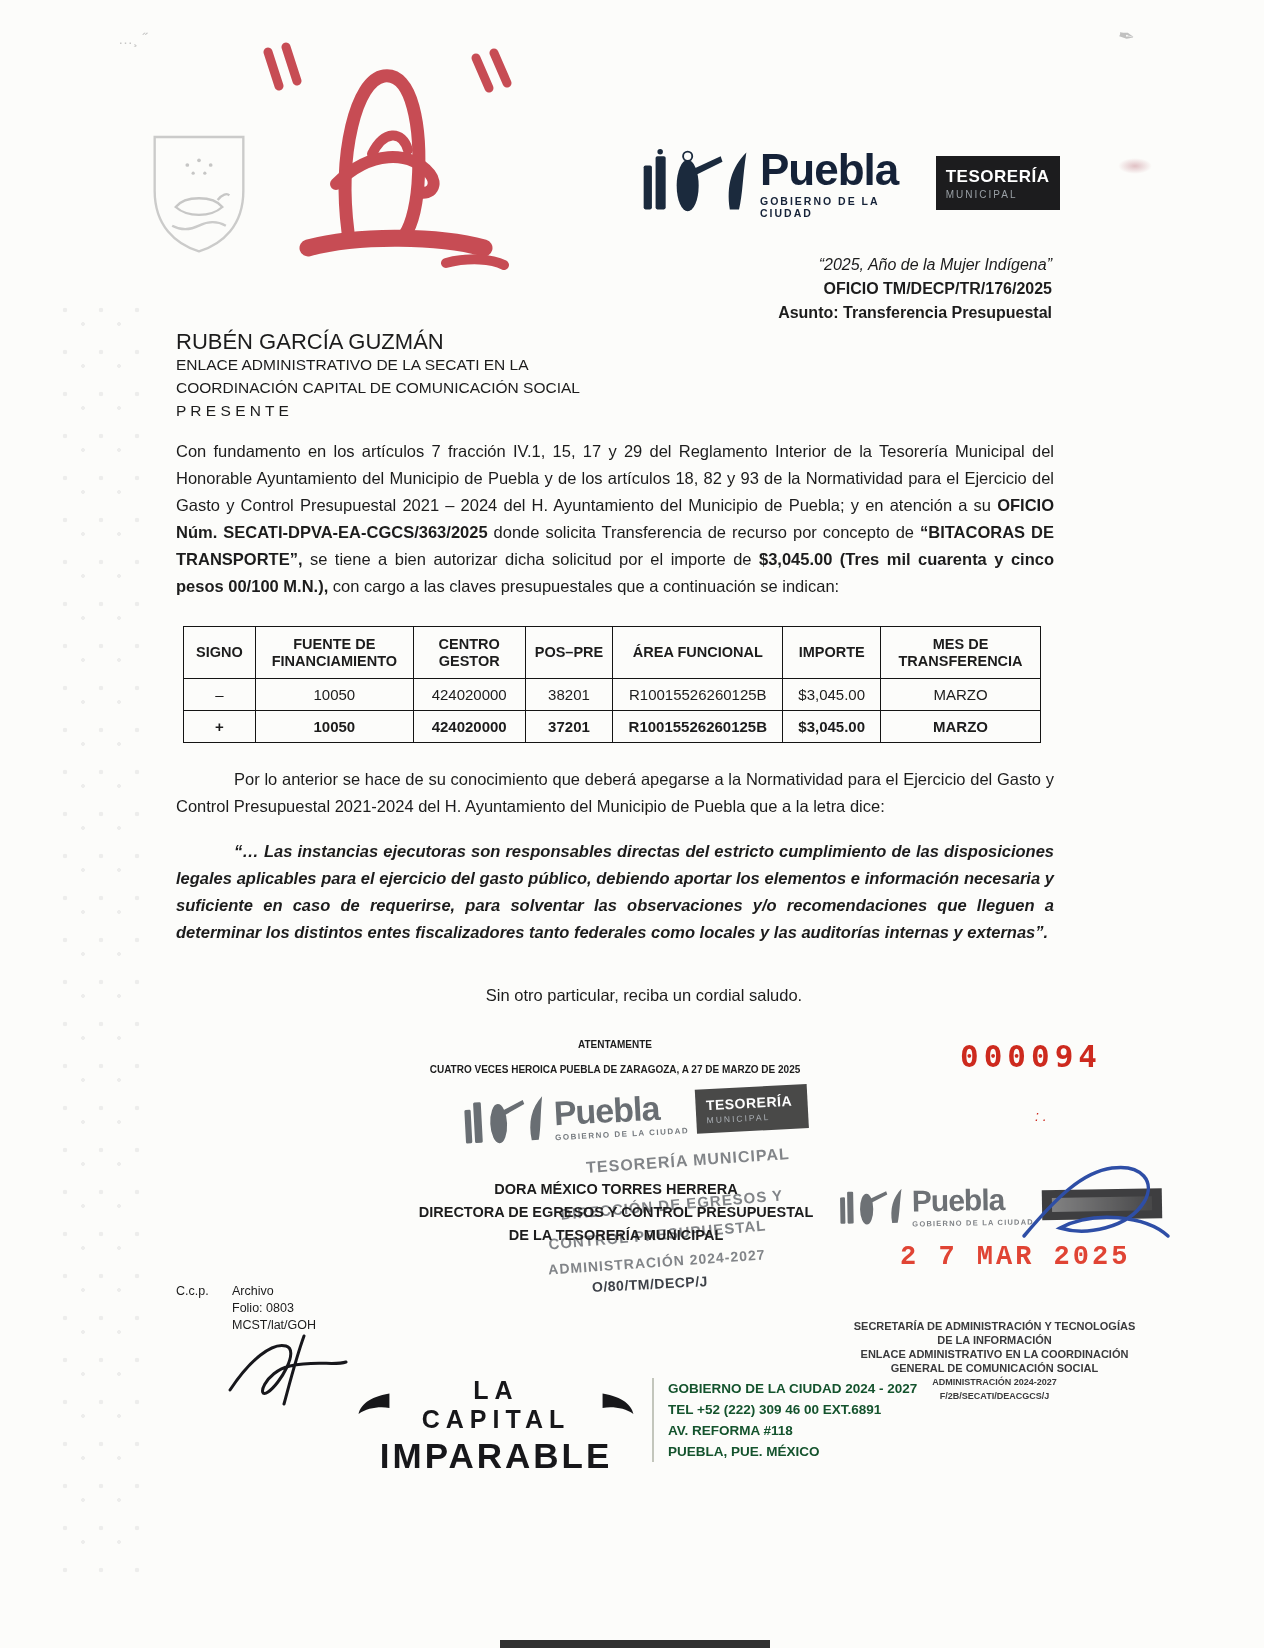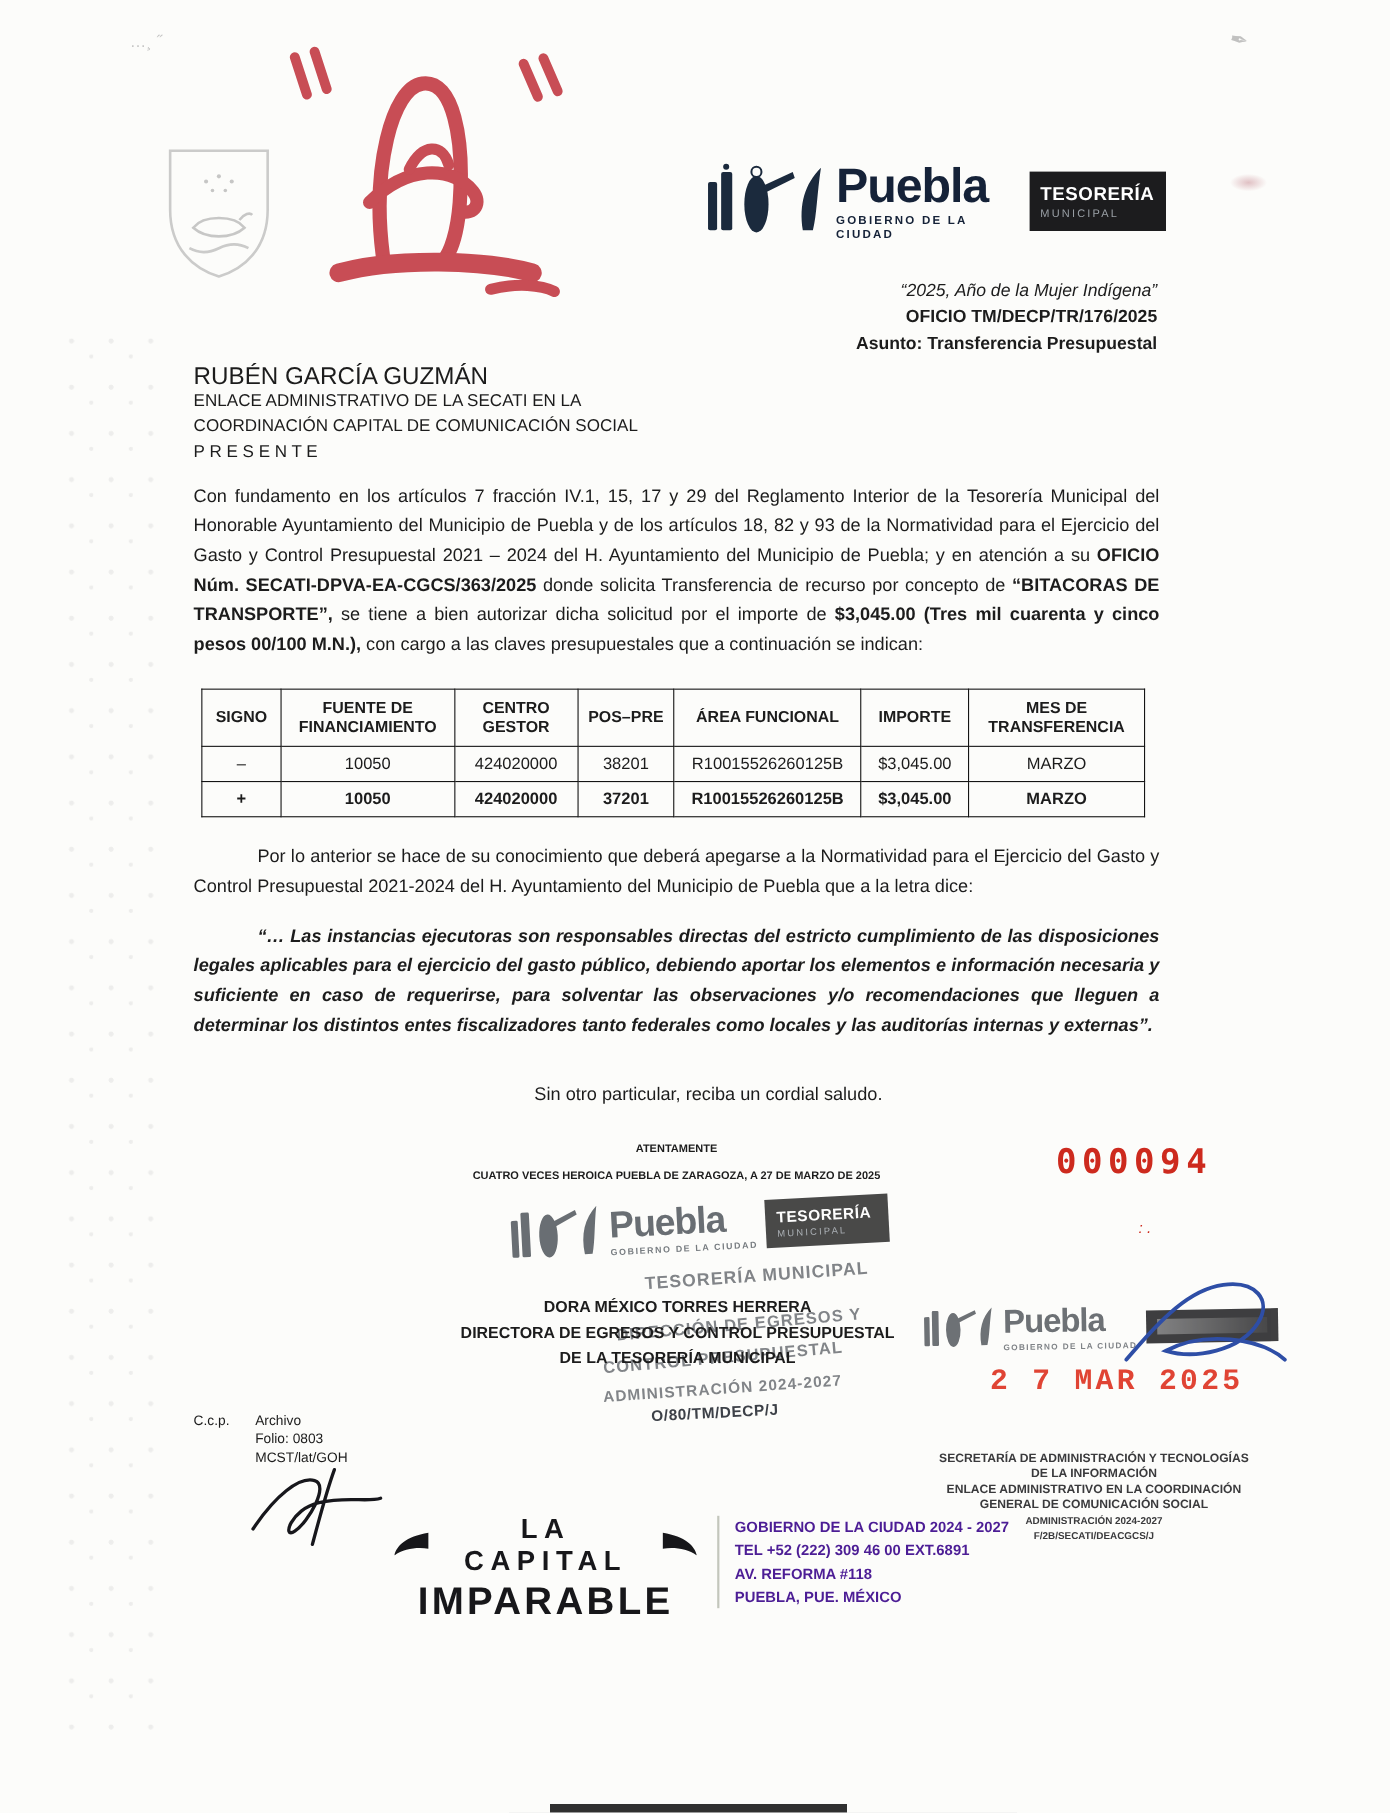--- a/index.html
+++ b/index.html
@@ -92,21 +92,21 @@
 
   .ccp { left: 176px; top: 1283px; font-size: 12.5px; line-height: 17px; }
   .ccp .label { position: absolute; left: 0; top: 0; }
   .ccp .lines { margin-left: 56px; }
 
   
   .brand-footer { left: 356px; top: 1376px; width: 280px; text-align: center; color: #17171a; }
   .bf-top { display: flex; align-items: center; justify-content: center; gap: 8px; font-size: 25px; font-weight: 800; letter-spacing: 6px; }
   .bf-bottom { font-size: 35px; font-weight: 800; letter-spacing: 3px; margin-top: 2px; }
 
-  .footer-contact { left: 652px; top: 1378px; width: 300px; border-left: 2px solid #c3c6bc; padding-left: 14px; font-size: 13.5px; line-height: 21px; color: #4c1d95; font-weight: 700; }
+  .footer-contact { left: 652px; top: 1378px; width: 300px; border-left: 2px solid #c3c6bc; padding-left: 14px; font-size: 13.5px; line-height: 21px; color: #14532d; font-weight: 700; }
 
   .scan-bar { left: 500px; top: 1640px; width: 270px; height: 8px; background: #1a1a1a; opacity: .9; }
 
   .corner-mark-1 { left: 1118px; top: 24px; color:#9a9a9a; font-size: 20px; opacity:.6; transform: rotate(12deg); }
   .corner-mark-2 { left: 1118px; top: 158px; width: 34px; height: 16px; background: radial-gradient(ellipse at center, rgba(190,120,130,.45), transparent 70%); }
   .corner-mark-3 { left: 118px; top: 30px; color:#9a9a9a; font-size: 15px; opacity:.55; }
 </style>
 </head>
 <body>
 

